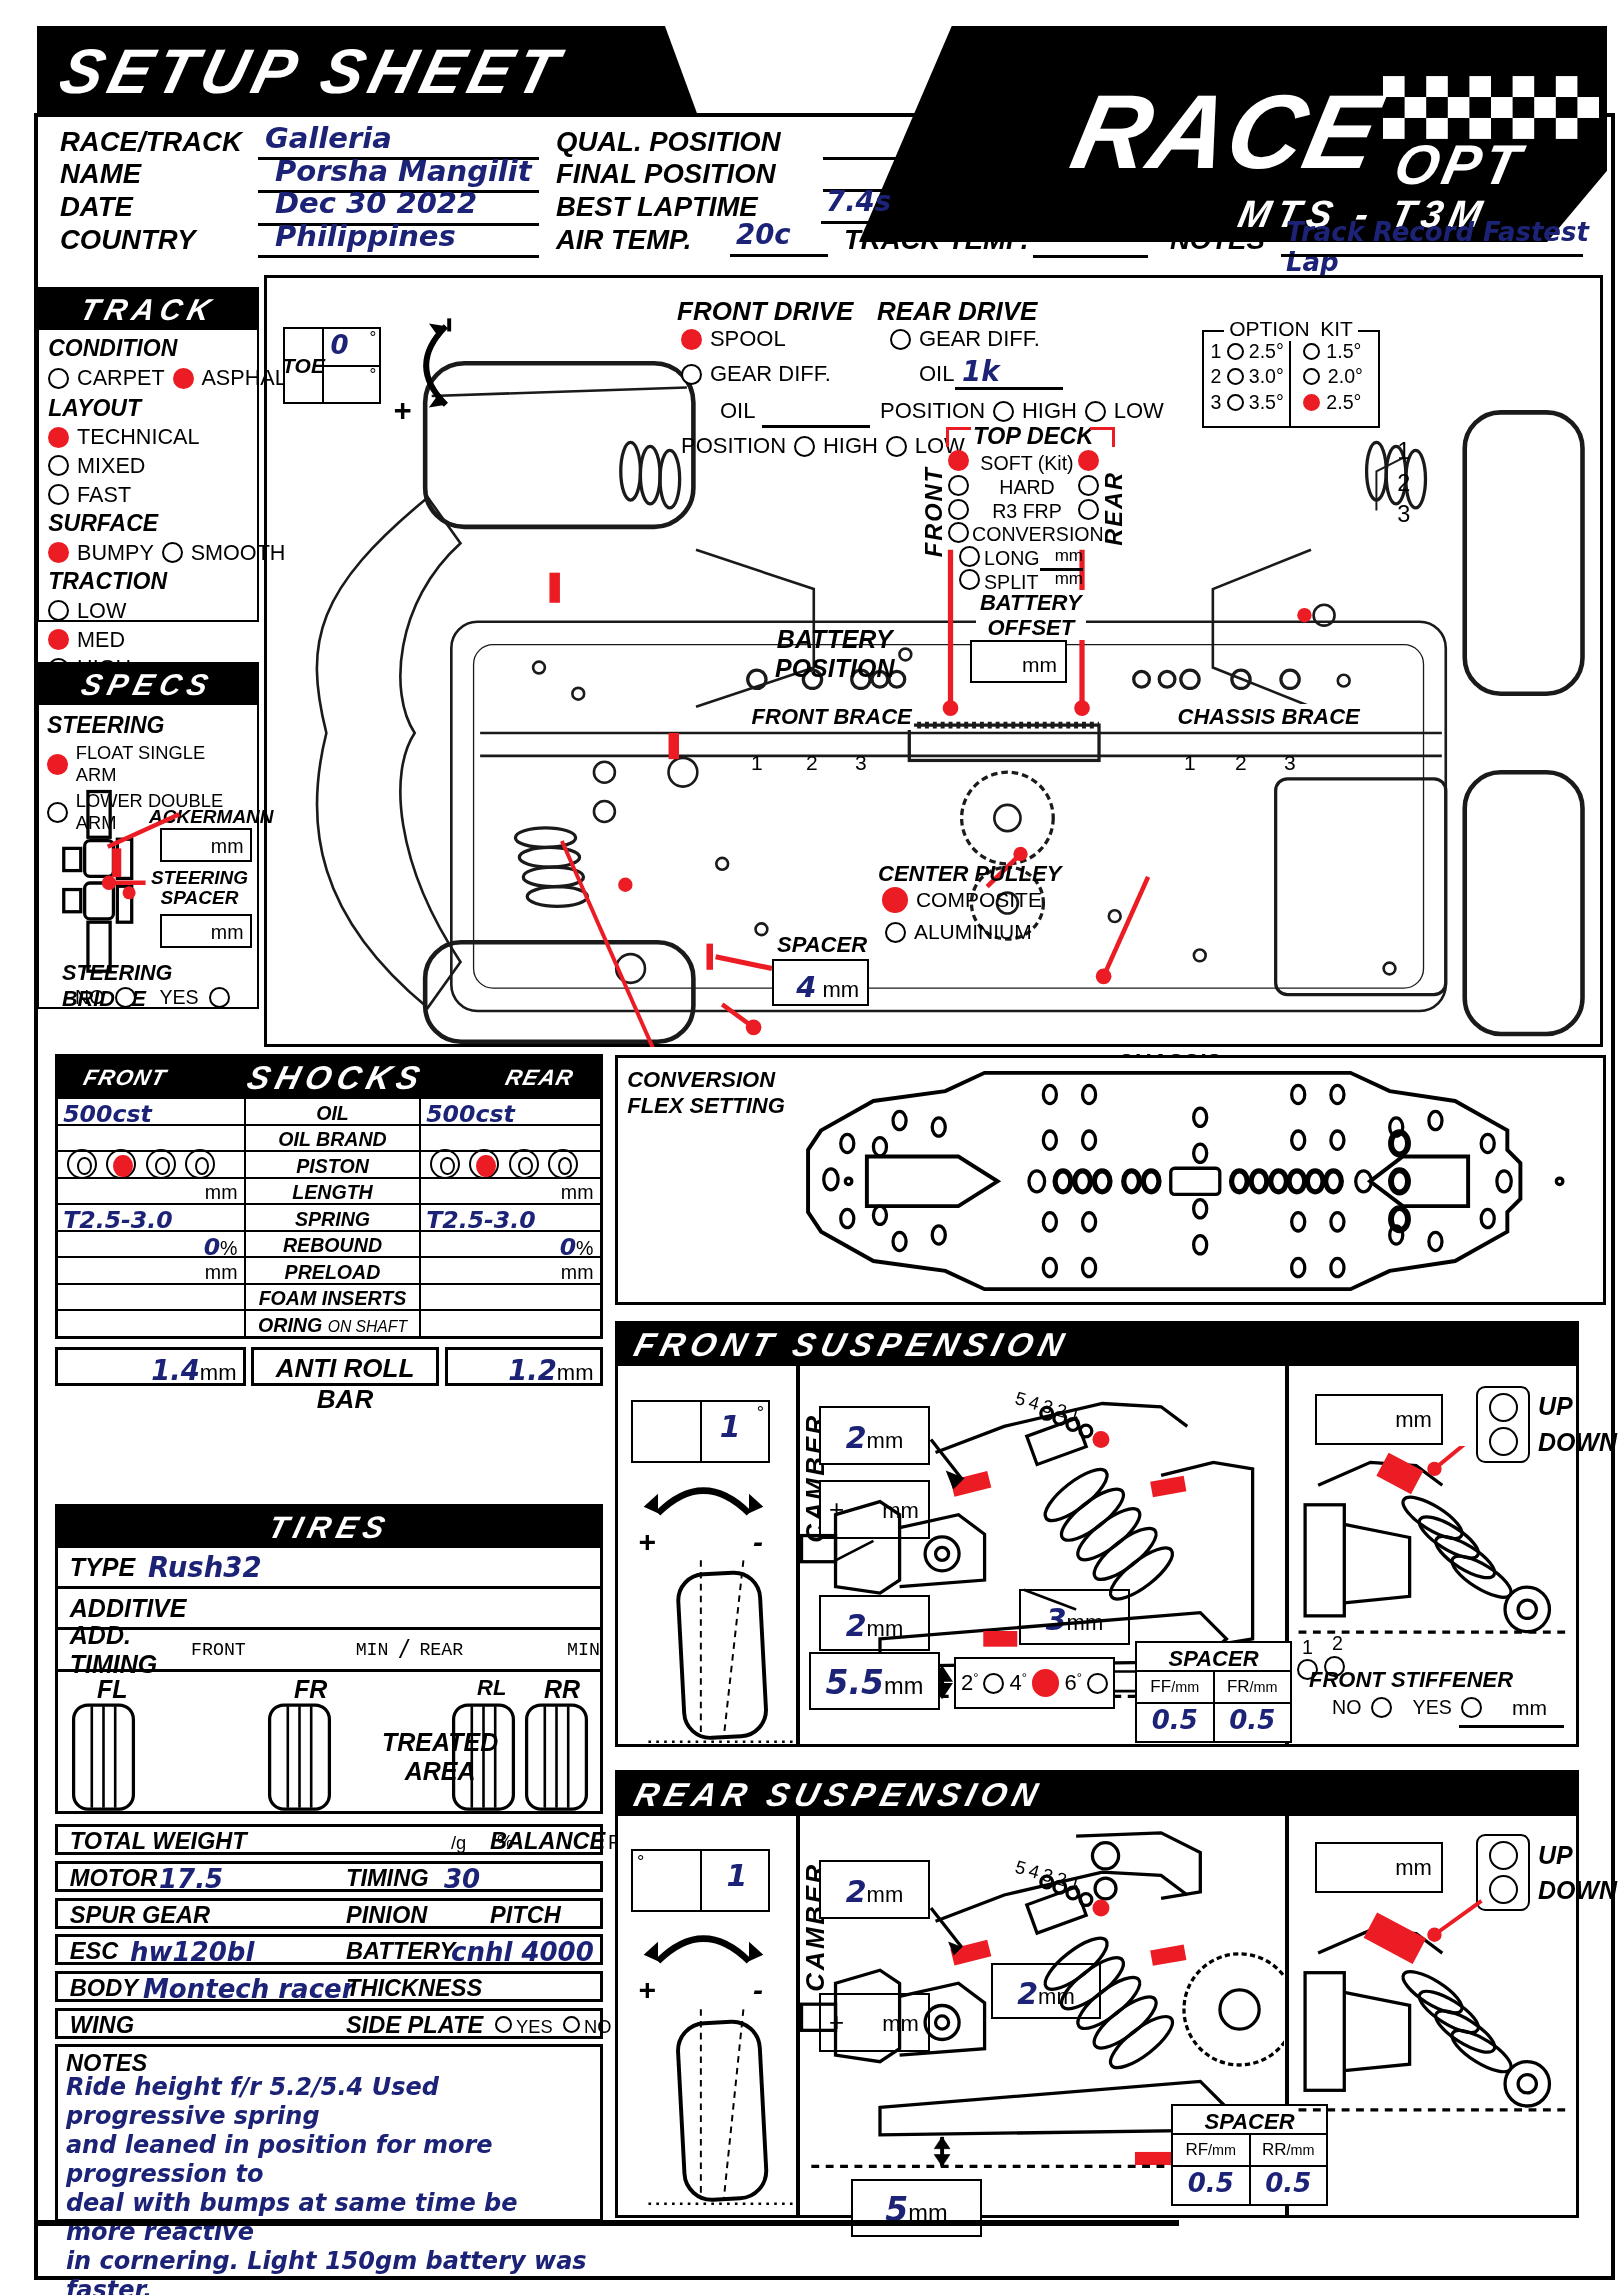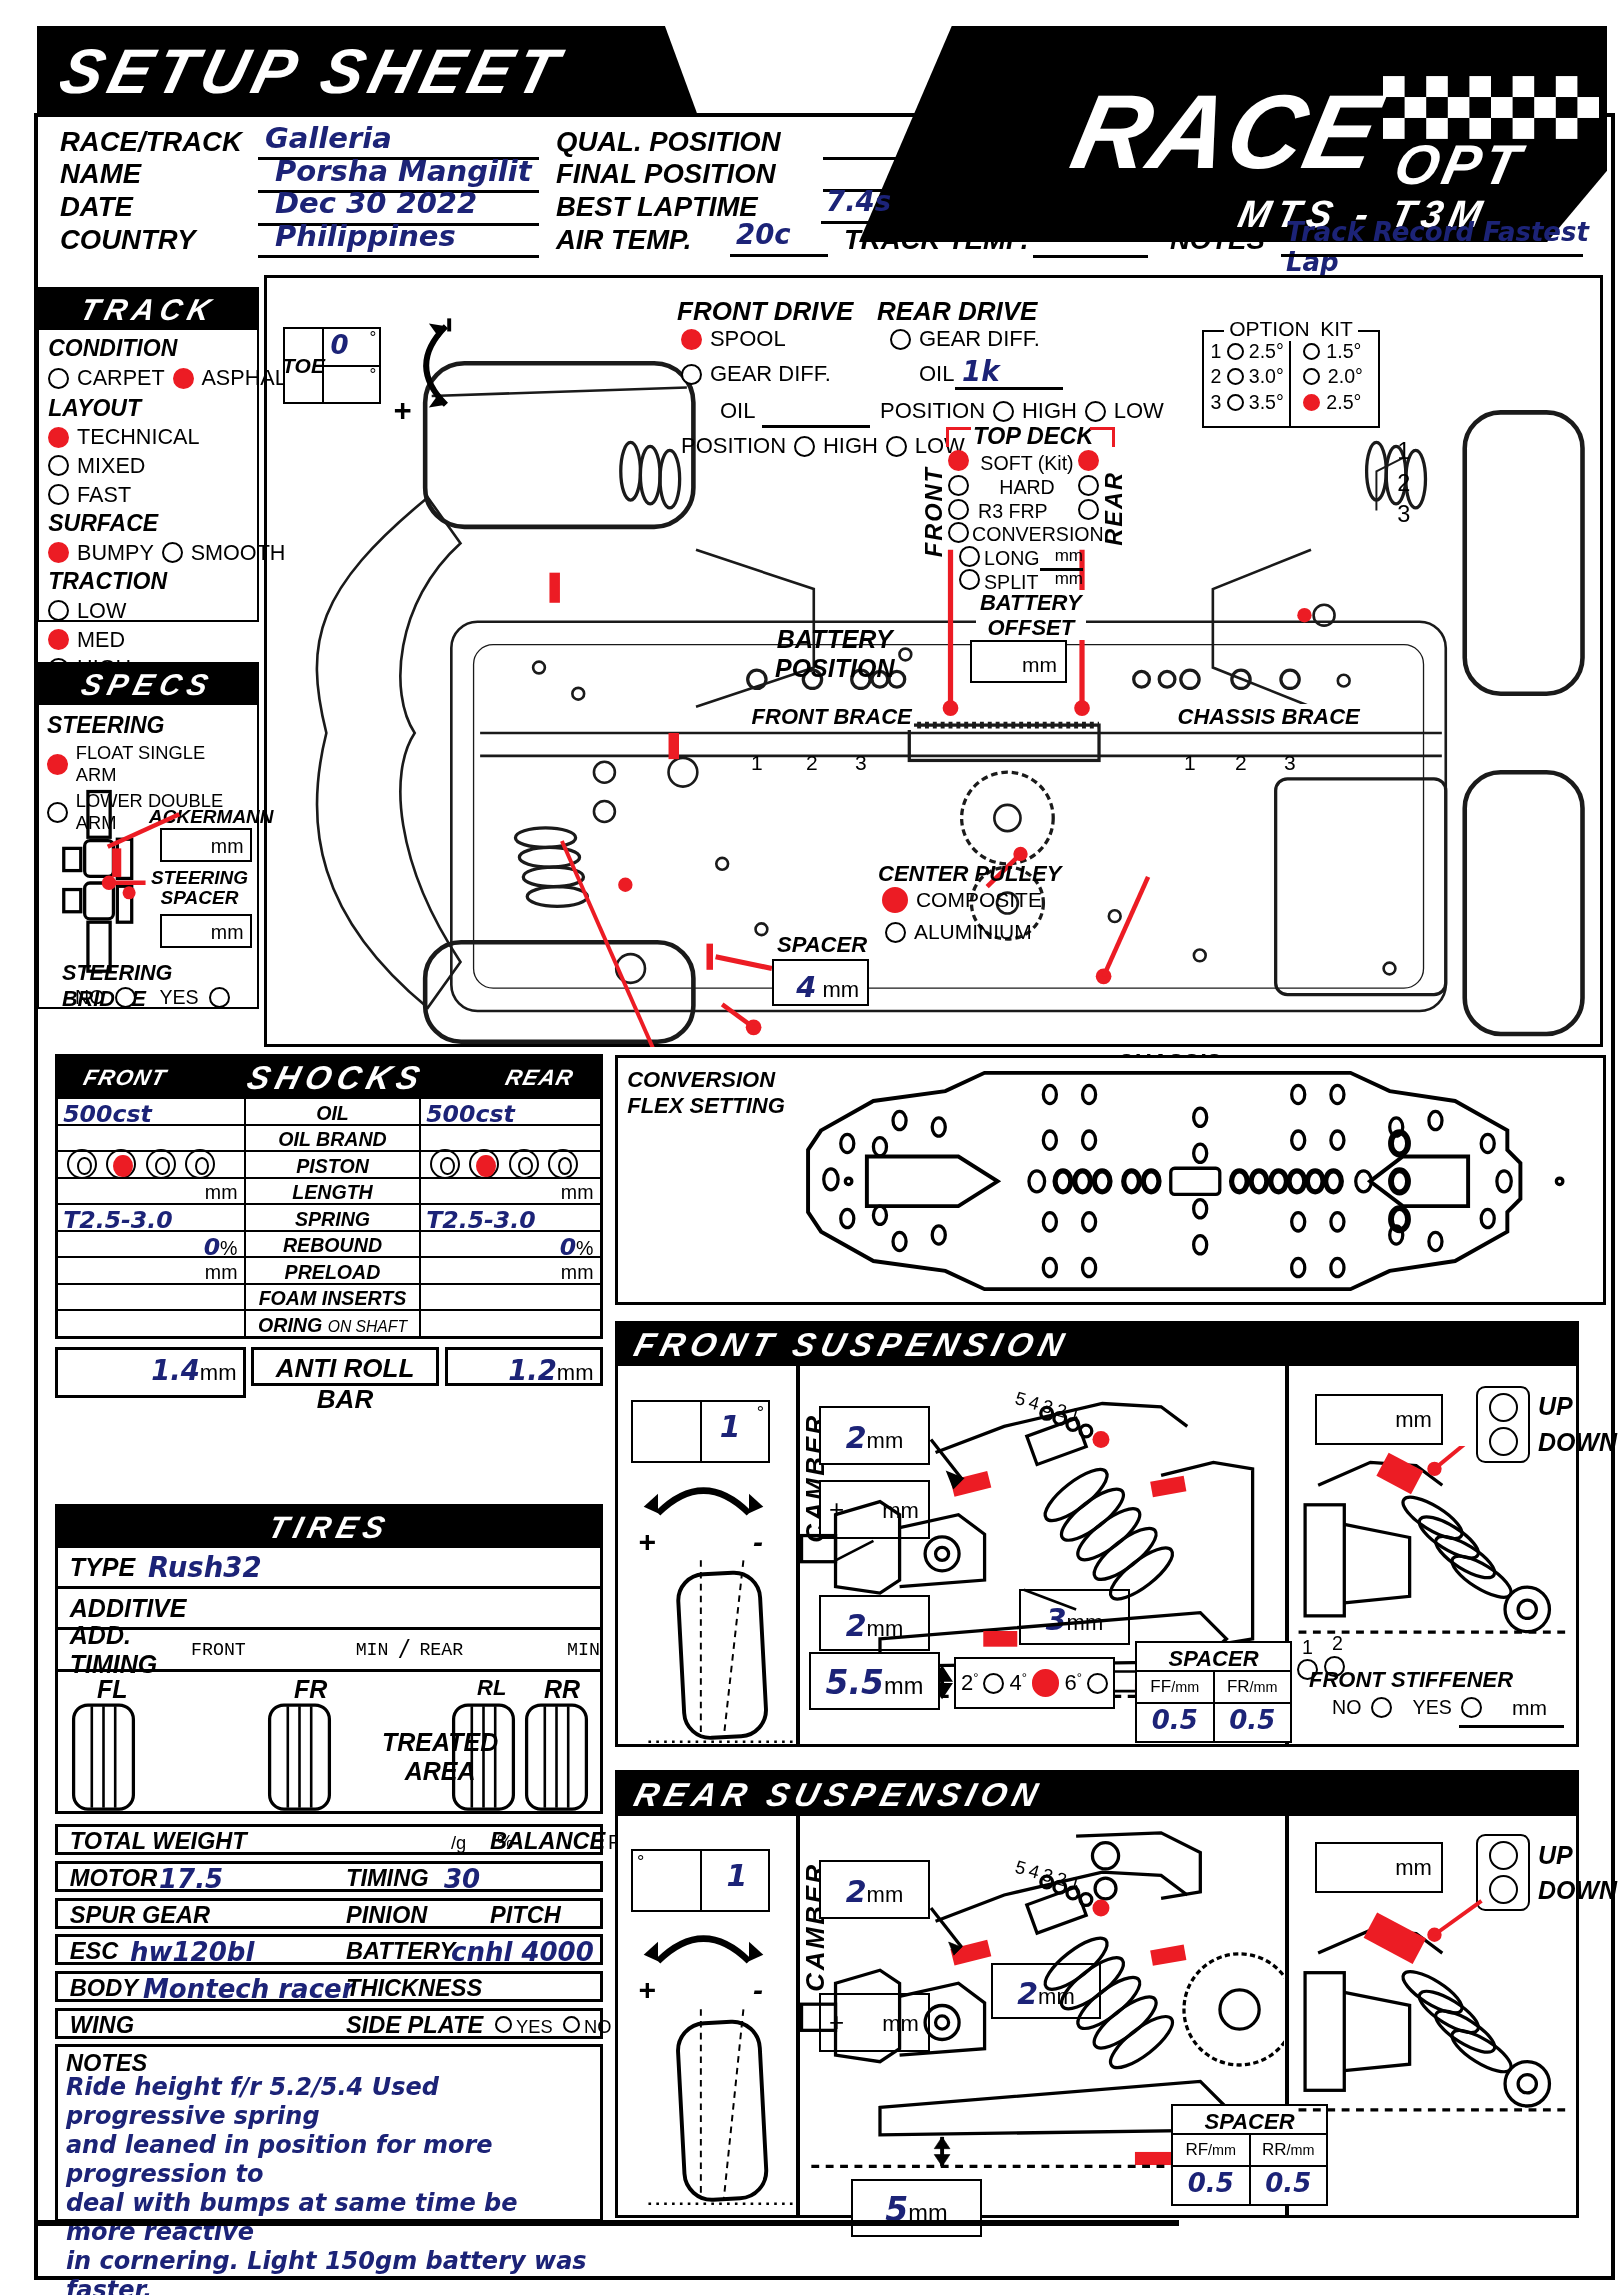--- a/index.html
+++ b/index.html
@@ -389,21 +389,21 @@
   <div class="abs f vert" style="left:921px;top:466px;font-size:23.6px;letter-spacing:2px">FRONT</div>
   <div class="abs f vert" style="left:1101px;top:471px;font-size:23.6px;letter-spacing:2px">REAR</div>
   <div class="abs r on" style="left:948px;top:450px"></div>
   <div class="abs r on" style="left:1078px;top:450px"></div>
   <div class="abs" style="left:978px;top:452px;font-size:19.6px;width:98px;text-align:center">SOFT (Kit)</div>
   <div class="abs r" style="left:948px;top:475px"></div>
   <div class="abs r" style="left:1078px;top:475px"></div>
   <div class="abs" style="left:978px;top:476px;font-size:19.6px;width:98px;text-align:center">HARD</div>
   <div class="abs r" style="left:948px;top:499px"></div>
   <div class="abs r" style="left:1078px;top:499px"></div>
-  <div class="abs" style="left:978px;top:500px;font-size:19.6px;width:98px;text-align:left">R3 FRP</div>
+  <div class="abs" style="left:978px;top:500px;font-size:19.6px;width:98px;text-align:center">R3 FRP</div>
   <div class="abs r" style="left:948px;top:522px"></div>
   <div class="abs" style="left:972px;top:523px;font-size:19.6px">CONVERSION</div>
   <div class="abs r" style="left:959px;top:546px"></div>
   <div class="abs" style="left:984px;top:547px;font-size:19.6px">LONG</div>
   <div class="abs u" style="left:1040px;top:546px;width:43px;height:22px;text-align:right;font-size:17px"><span>mm</span></div>
   <div class="abs r" style="left:959px;top:569px"></div>
   <div class="abs" style="left:984px;top:571px;font-size:19.6px">SPLIT</div>
   <div class="abs u" style="left:1040px;top:569px;width:43px;height:22px;text-align:right;font-size:17px"><span>mm</span></div>
 
   <div class="abs f" style="left:775px;top:625px;font-size:25px;text-align:center;line-height:29px">
@@ -512,21 +512,21 @@
       <div class="cell" style="border-bottom:2px solid #000;text-align:right;padding:2.6px 6.5px 0 0"><span>mm</span></div>
       <div class="cell" style="border-right:2.6px solid #000;border-bottom:2px solid #000"></div>
       <div class="cell f" style="border-right:2.6px solid #000;border-bottom:2px solid #000;text-align:center;padding-top:2.6px">FOAM INSERTS</div>
       <div class="cell" style="border-bottom:2px solid #000"></div>
       <div class="cell" style="border-right:2.6px solid #000"></div>
       <div class="cell" style="border-right:2.6px solid #000;text-align:center;padding-top:2.6px"><span class="f">ORING</span> <span style="font-size:15.7px;font-style:italic">ON SHAFT</span></div>
       <div class="cell"></div>
     </div>
   </div>
 
-  <div class="abs bx" style="left:55px;top:1347px;width:191px;height:51px;border-width:3.3px;text-align:right;font-size:22px;padding-top:3.9px">
+  <div class="abs bx" style="left:55px;top:1347px;width:191px;height:39px;border-width:3.3px;text-align:right;font-size:22px;padding-top:3.9px">
     <span class="v" style="font-size:27.5px">1.4</span><span style="padding-right:6.5px">mm</span>
   </div>
   <div class="abs bx f" style="left:251px;top:1347px;width:188px;height:39px;border-width:3.3px;text-align:center;font-size:26px;padding-top:2.6px"><span>ANTI ROLL BAR</span></div>
   <div class="abs bx" style="left:445px;top:1347px;width:158px;height:39px;border-width:3.3px;text-align:right;font-size:22px;padding-top:3.9px">
     <span class="v" style="font-size:27.5px">1.2</span><span style="padding-right:6.5px">mm</span>
   </div>
 
   <div class="abs bx" style="left:55px;top:1504px;width:548px;height:310px;border-width:3.3px">
     <div class="hbar" style="height:41px;justify-content:center">
         <span class="t" style="font-size:31px">TIRES</span>

